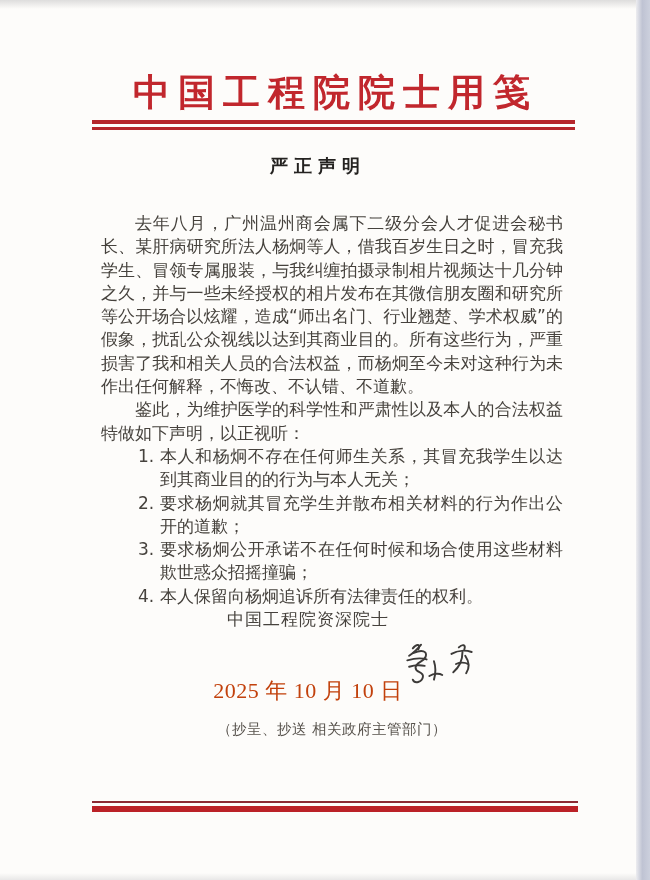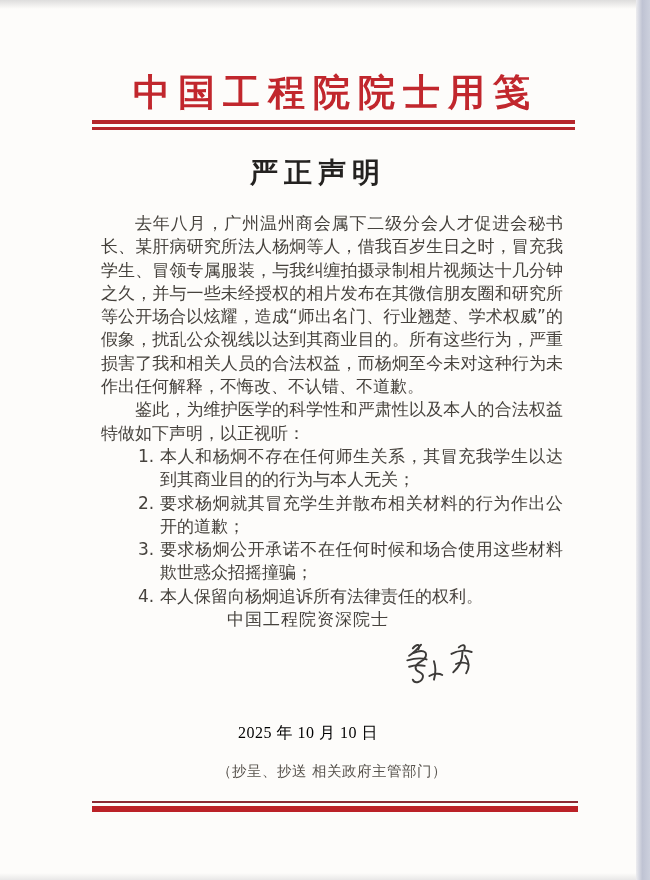--- a/index.html
+++ b/index.html
@@ -31,21 +31,21 @@
     white-space:nowrap;
     margin-left:35px;
   }
   .header-rule{
     position:absolute;top:120px;left:92px;width:483px;height:3px;
     border-top:4px solid;border-bottom:3px solid;
   }
   .doc-title{
     position:absolute;top:154px;left:0;right:14px;
     text-align:center;
-    font-size:28px;font-weight:700;letter-spacing:6px;
+    font-size:18px;font-weight:700;letter-spacing:6px;
     color:#242220;
     font-family:"Liberation Sans", sans-serif;
     white-space:nowrap;
   }
   
   .body{
     position:absolute;top:212px;left:101px;width:462px;
     font-size:17px;line-height:23.3px;
     color:#46423d;
     font-family:"DejaVu Sans", sans-serif;
@@ -60,21 +60,21 @@
   .sign-block{text-align:center;}
   .signer-title{padding-right:48px;letter-spacing:1px;}
   .signature{
     display:block;margin:10px 76px -8px auto;
     width:84px;height:46px;
   }
   .sig-stroke{fill:none;stroke:#3c3a38;stroke-width:2.1;stroke-linecap:round;}
   .date-line{
     padding-right:48px;
     font-family:"Liberation Serif", serif;
-    font-size:16px;color:#000000;letter-spacing:.5px;margin-top:42px;
+    font-size:22px;color:#c2410c;letter-spacing:.5px;
   }
   .cc-note{
     margin-top:15px;text-align:center;
     font-size:14.5px;color:#57524c;letter-spacing:.5px;
   }
   .footer-rule{
     position:absolute;top:801px;left:92px;width:486px;height:3px;
     border-top:2px solid;border-bottom:6px solid;
   }
 </style>

